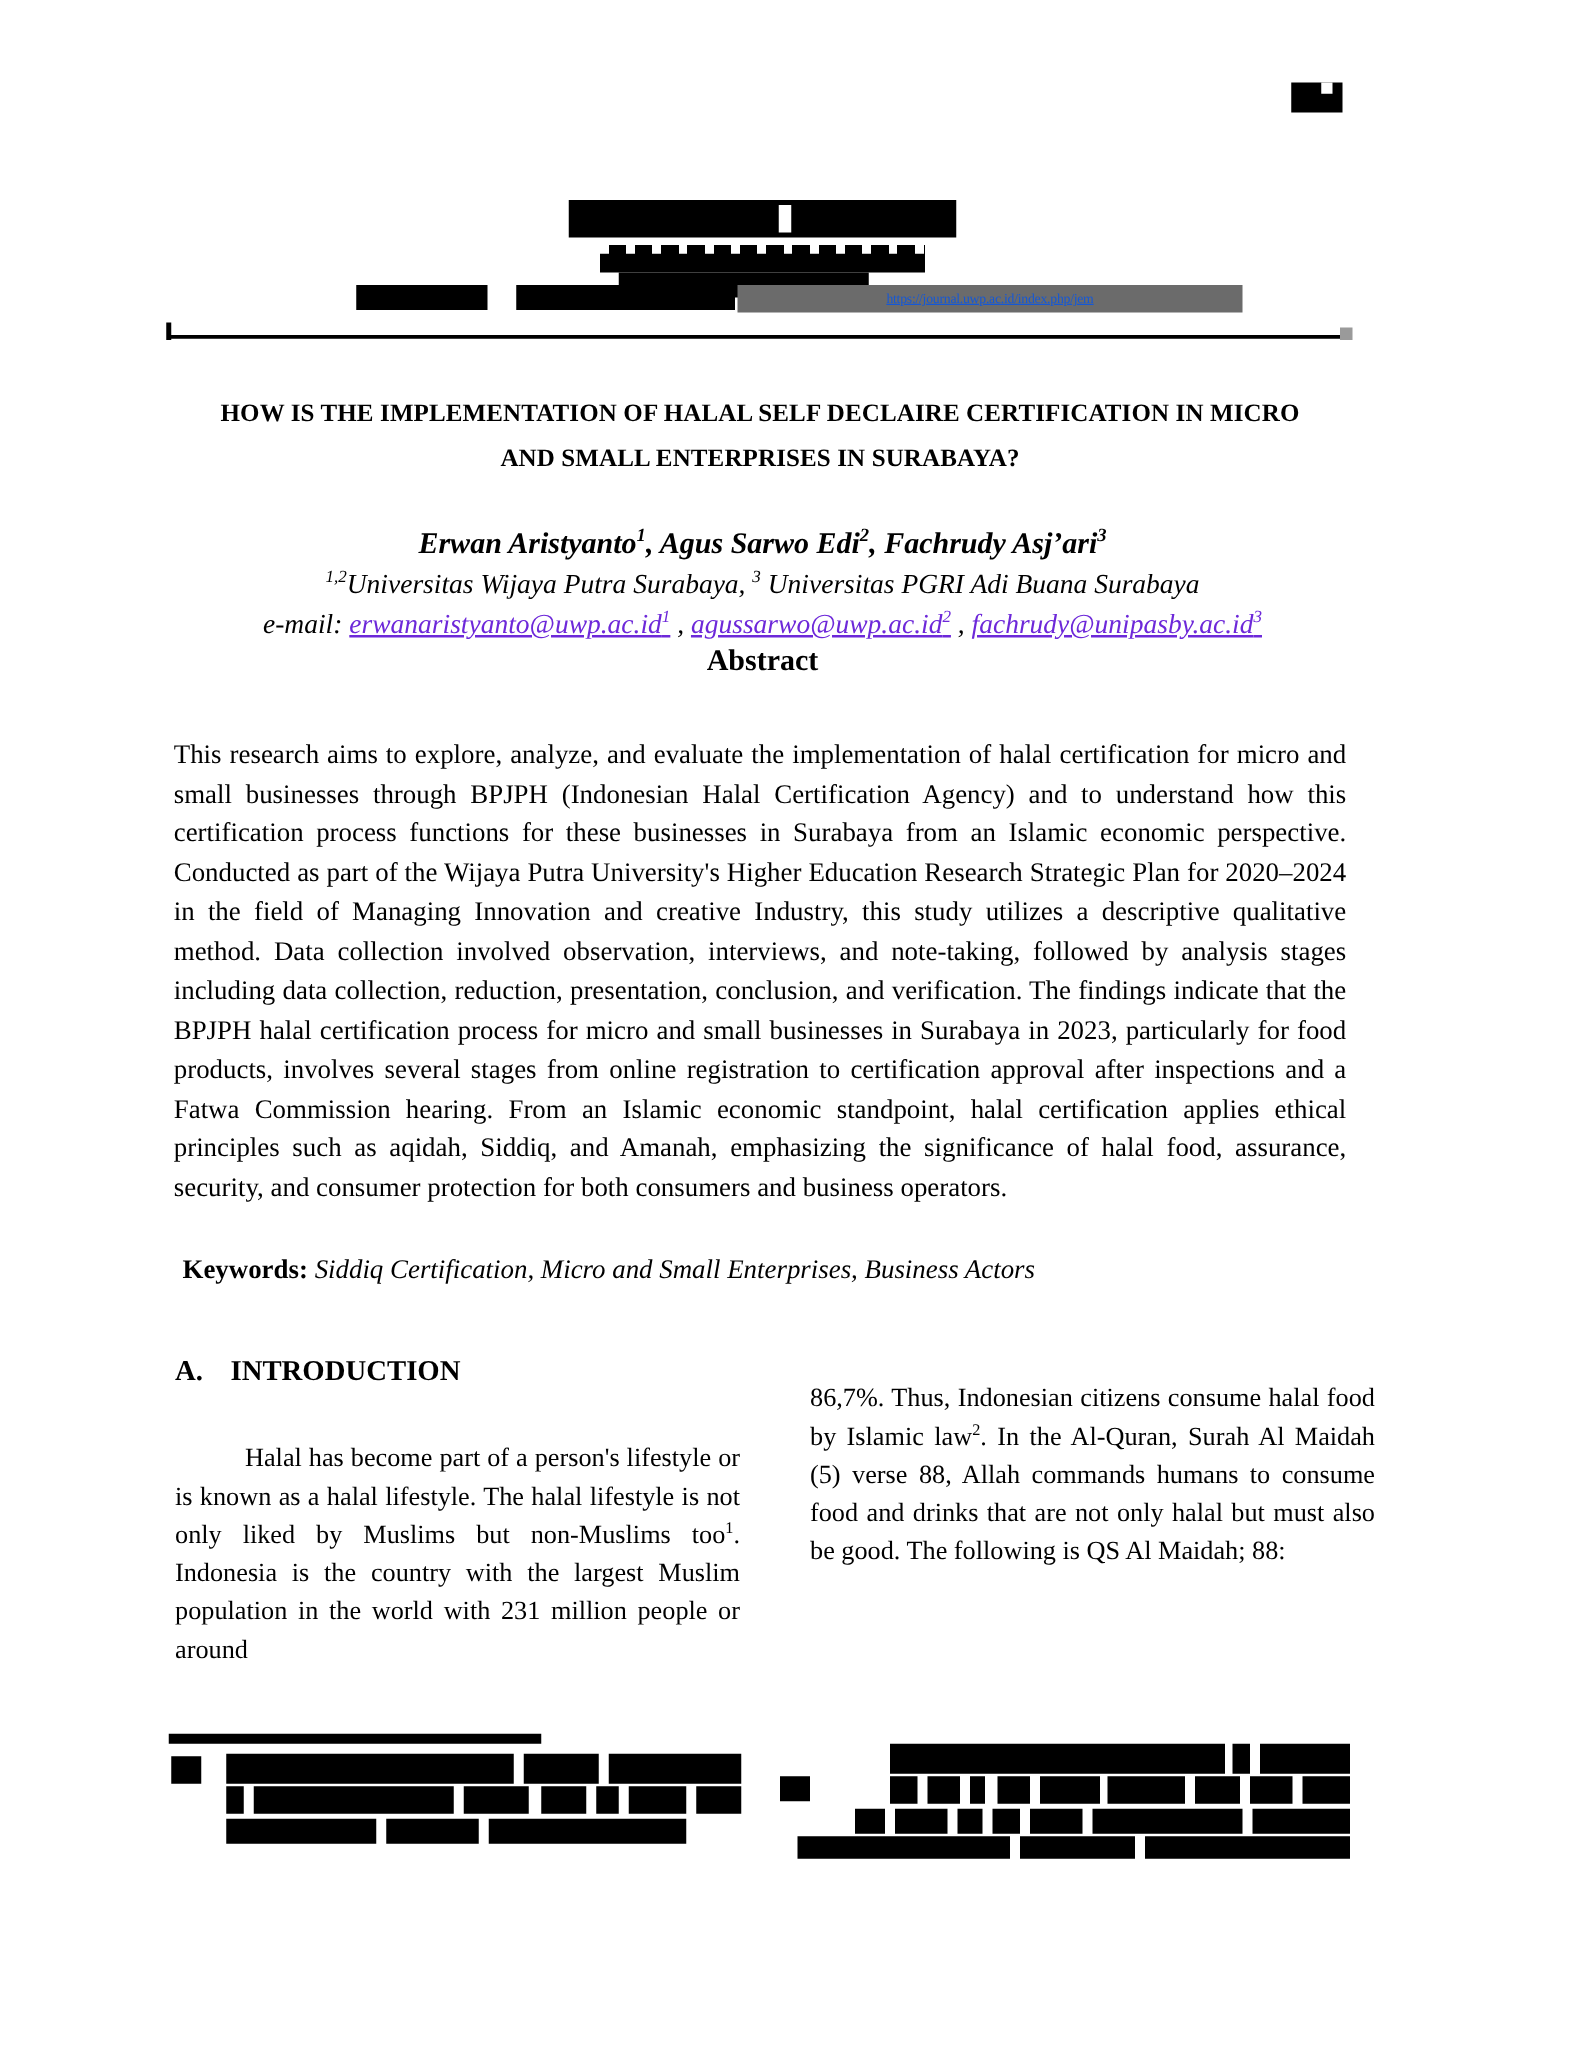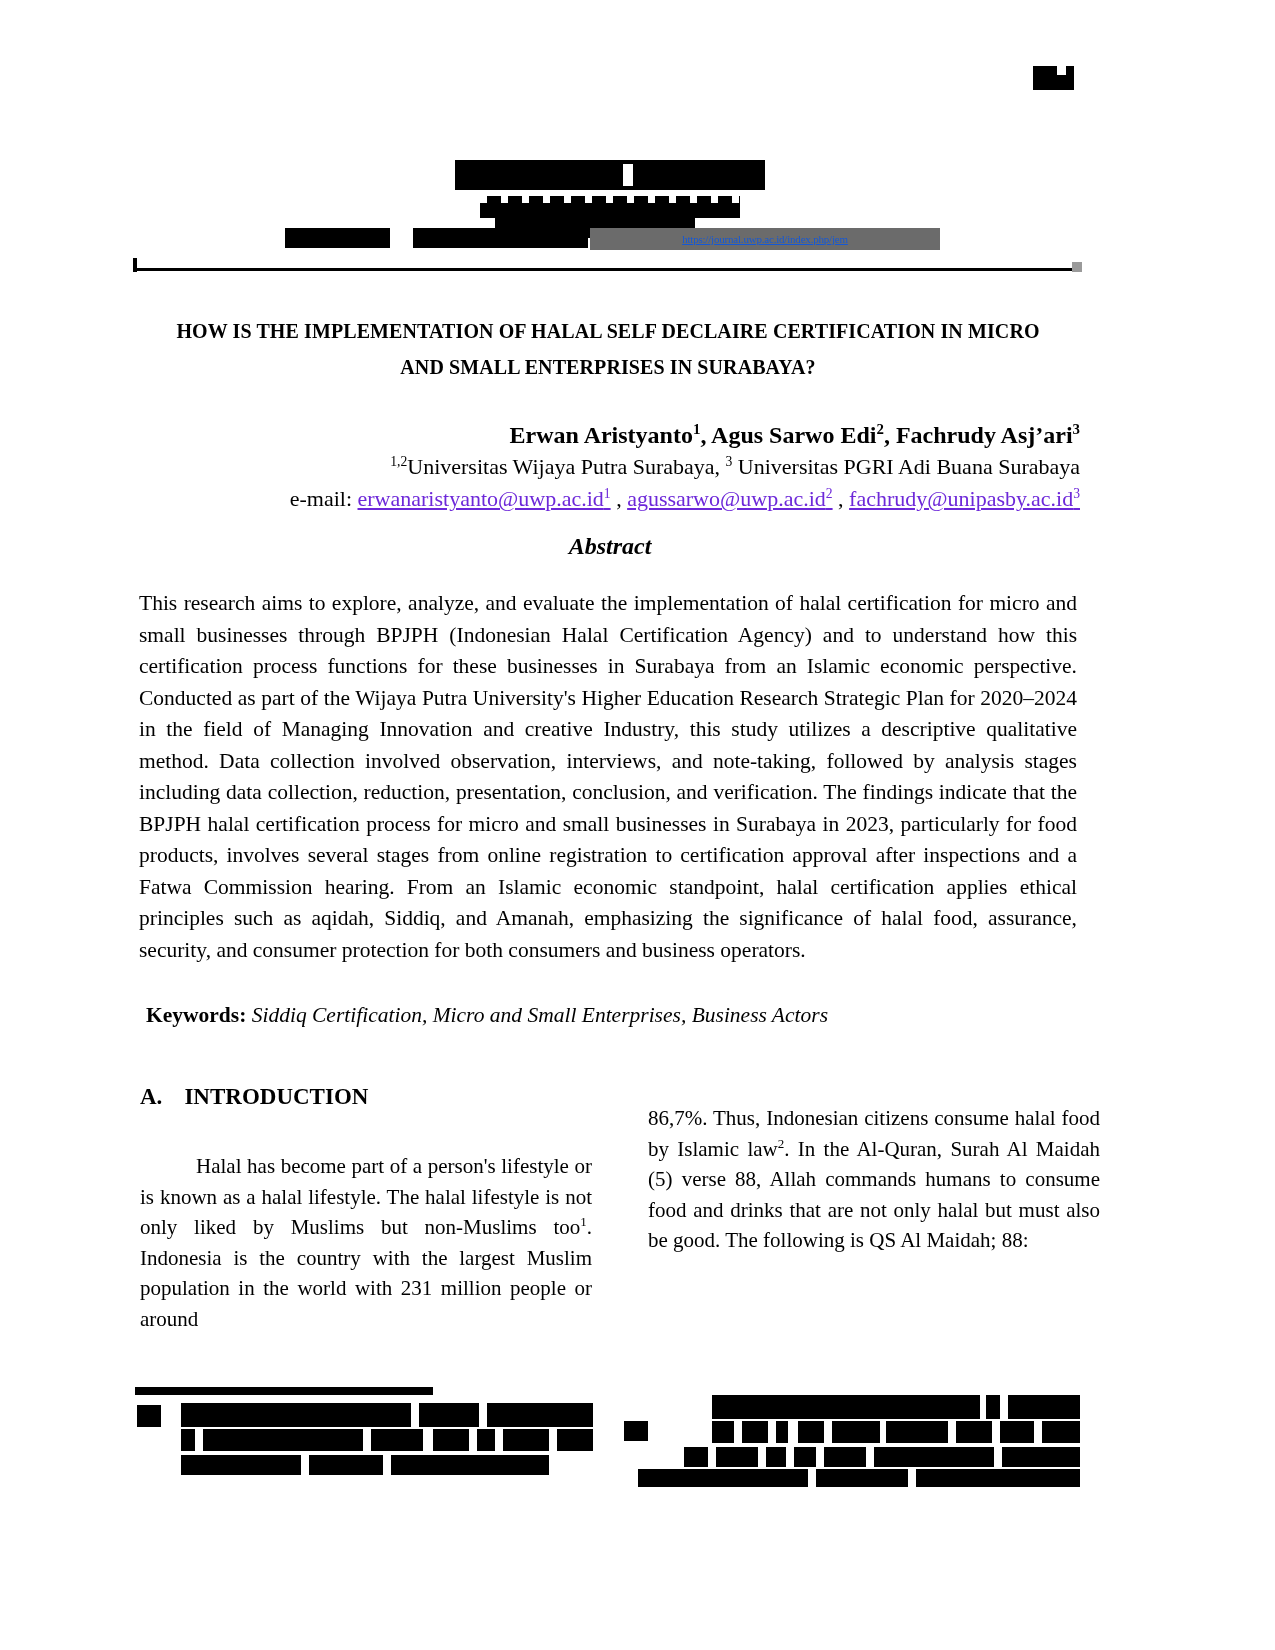--- a/index.html
+++ b/index.html
@@ -104,21 +104,21 @@
     left: 278px;
     top: 78px;
     width: 175px;
     height: 20px;
     background: #000;
   }
   .mh-link {
     position: absolute;
     left: 455px;
     top: 78px;
-    width: 350px;
+    width: 404px;
     height: 22px;
     background: #6b6b6b;
     overflow: hidden;
   }
   .mh-link > span {
     display: block;
     color: #1558d6;
     font-size: 11px;
     line-height: 22px;
     text-align: center;
@@ -164,21 +164,22 @@
     line-height: 36px;
     letter-spacing: 0.1px;
   }
 
   
   #authors-block {
     position: absolute;
     top: 420px;
     left: 140px;
     width: 940px;
-    text-align: right;
+    text-align: center;
+    font-style: italic;
   }
   #author-names {
     font-weight: bold;
     font-size: 24px;
     line-height: 30px;
   }
   #affiliations {
     font-size: 22px;
     line-height: 30px;
     margin-top: 2px;
@@ -190,27 +191,26 @@
   }
   #email-line a, .mail {
     color: #6d28d9;
     text-decoration: underline;
   }
   sup { font-size: 0.62em; vertical-align: super; line-height: 0; }
 
   
   #abstract-heading {
     position: absolute;
-    top: 533px;
+    top: 516px;
     left: 140px;
     width: 940px;
     text-align: center;
     font-weight: bold;
     font-size: 24px;
-    font-style: italic;
   }
   #abstract-body {
     position: absolute;
     top: 588px;
     left: 139px;
     width: 938px;
     font-size: 21.5px;
     line-height: 31.5px;
     text-align: justify;
     text-justify: inter-word;

